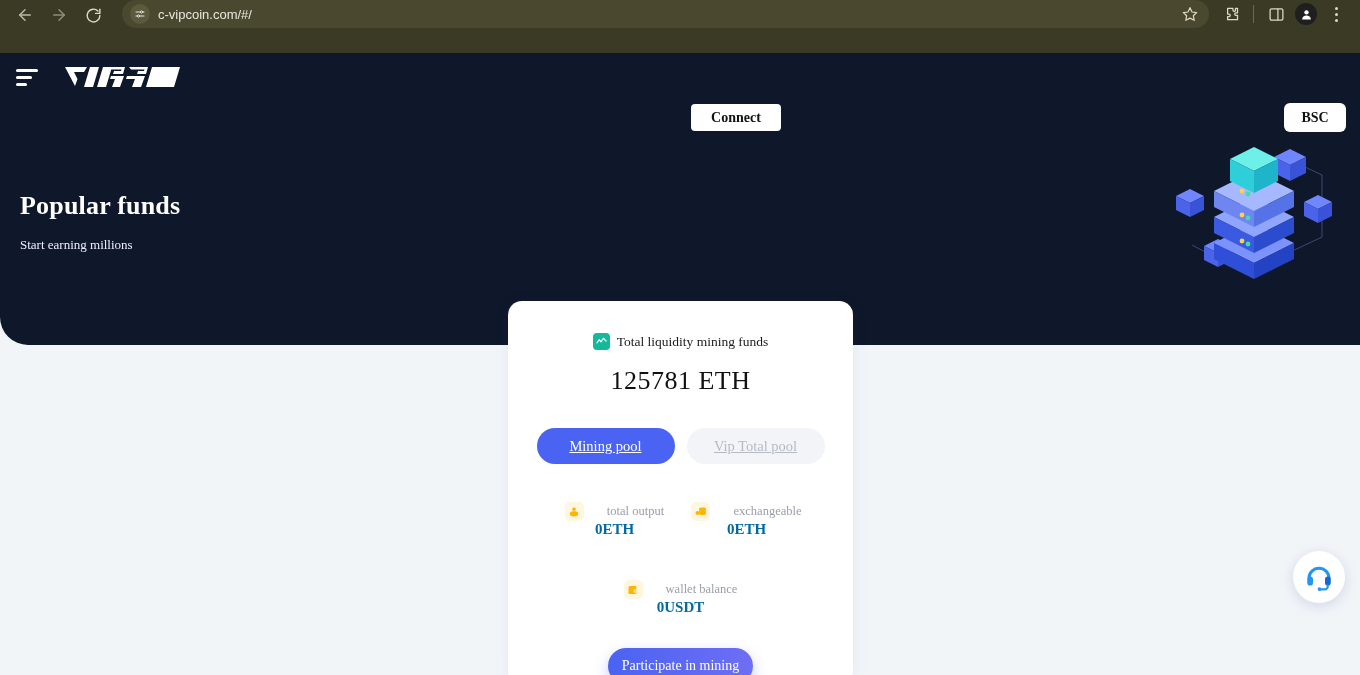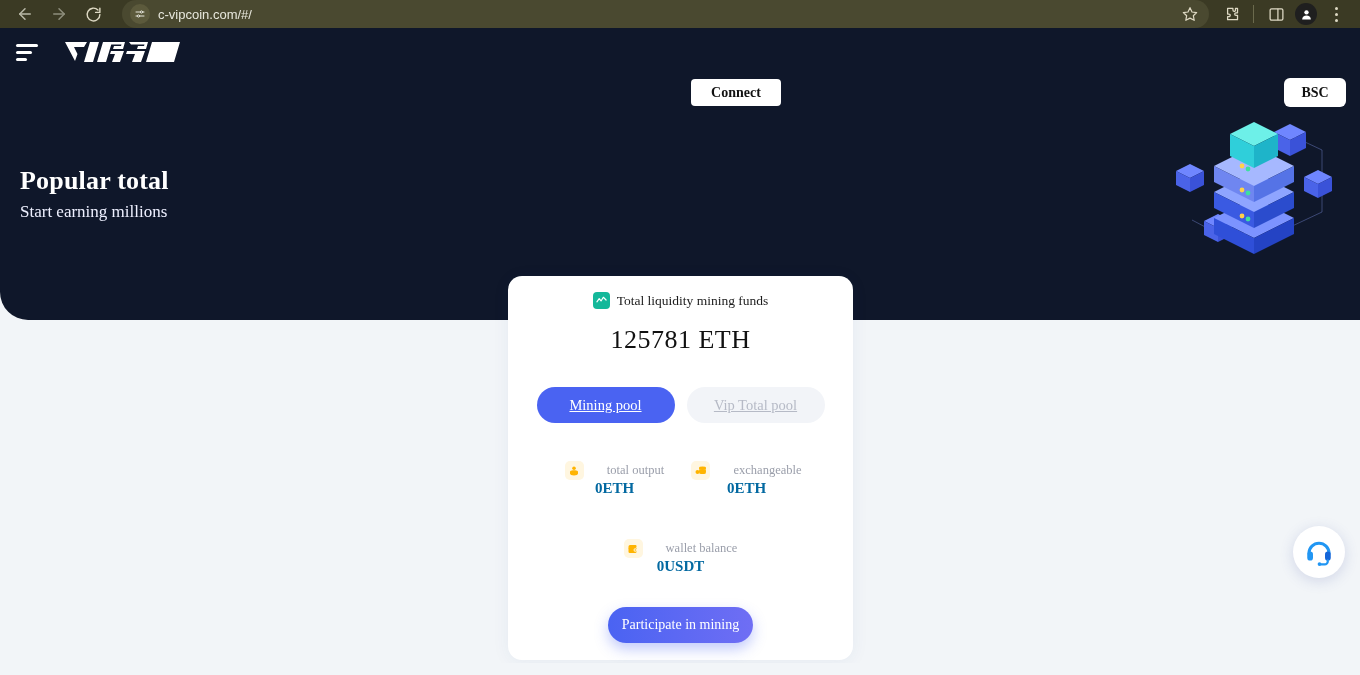--- a/index.html
+++ b/index.html
@@ -5,24 +5,24 @@
   * { box-sizing: border-box; margin: 0; padding: 0; }
   html, body {
     width: 1360px; height: 675px;
     overflow: hidden;
     font-family: "Liberation Serif", "DejaVu Serif", serif;
     background: #f2f5f8;
   }
 
   
   .browser-bar {
-    height: 28px;
+    height: 53px;
     background: #3b3a24;
     display: flex;
-    align-items: center;
+    align-items: flex-start;
     padding: 0 10px;
     position: relative;
     z-index: 50;
   }
   .nav-btn {
     width: 30px; height: 30px;
     display: flex; align-items: center; justify-content: center;
     border-radius: 50%;
     color: #b9b9a8;
     flex: 0 0 auto;
@@ -128,39 +128,39 @@
     background: #ffffff;
     border-radius: 6px;
     display: flex; align-items: center; justify-content: center;
     color: #111;
     font-size: 14px;
     font-weight: bold;
     cursor: pointer;
   }
   .hero-text { position: absolute; left: 20px; top: 138px; }
   .hero-title { color: #fff; font-size: 26px; font-weight: bold; letter-spacing: .2px; }
-  .hero-sub { color: #eef0ff; font-size: 17px; margin-top: 6px; }
+  .hero-sub { color: #eef0ff; font-size: 13px; margin-top: 16px; }
 
   .hero-art { position: absolute; right: 20px; top: 78px; width: 170px; height: 150px; }
 
   
   .main-card {
     position: absolute;
     left: 508px; top: 248px;
     width: 345px;
     height: 384px;
     background: #ffffff;
     border-radius: 14px;
     box-shadow: 0 2px 18px rgba(40,60,140,.06);
     z-index: 5;
   }
   .card-head {
     display: flex; align-items: center; justify-content: center;
     gap: 7px;
-    padding-top: 16px;
+    padding-top: 32px;
   }
   .mini-icon {
     width: 17px; height: 17px;
     border-radius: 4px;
     background: #14b89a;
     display: flex; align-items: center; justify-content: center;
     flex: 0 0 auto;
   }
   .card-head-label { font-size: 13.5px; color: #1b1b1b; }
   .card-amount {
@@ -328,21 +328,21 @@
             <path d="M130 6 L168 6 L164 20 L146 20 L148 14 L160 14 L161 11 L134 11 Z M126 24 L162 24 L154 46 L136 46 L142 30 L124 30 Z"></path>
             <path d="M176 6 L232 6 L220 46 L164 46 Z M188 14 L212 14 L204 38 L180 38 Z"></path>
           </g>
         </svg>
       </div>
       <div class="connect-btn">Connect</div>
       <div class="bsc-btn">BSC</div>
     </div>
 
     <div class="hero-text">
-      <div class="hero-title">Popular total</div>
+      <div class="hero-title">Popular funds</div>
       <div class="hero-sub">Start earning millions</div>
     </div>
 
     <div class="hero-art">
       <svg width="170" height="150" viewBox="0 0 170 150">
         <g opacity=".35" stroke="#8fa2ff" stroke-width="1" fill="none">
           <path d="M118 28 L152 44 L152 106 L118 122"></path>
           <path d="M96 118 L60 134 L22 114"></path>
         </g>
 

